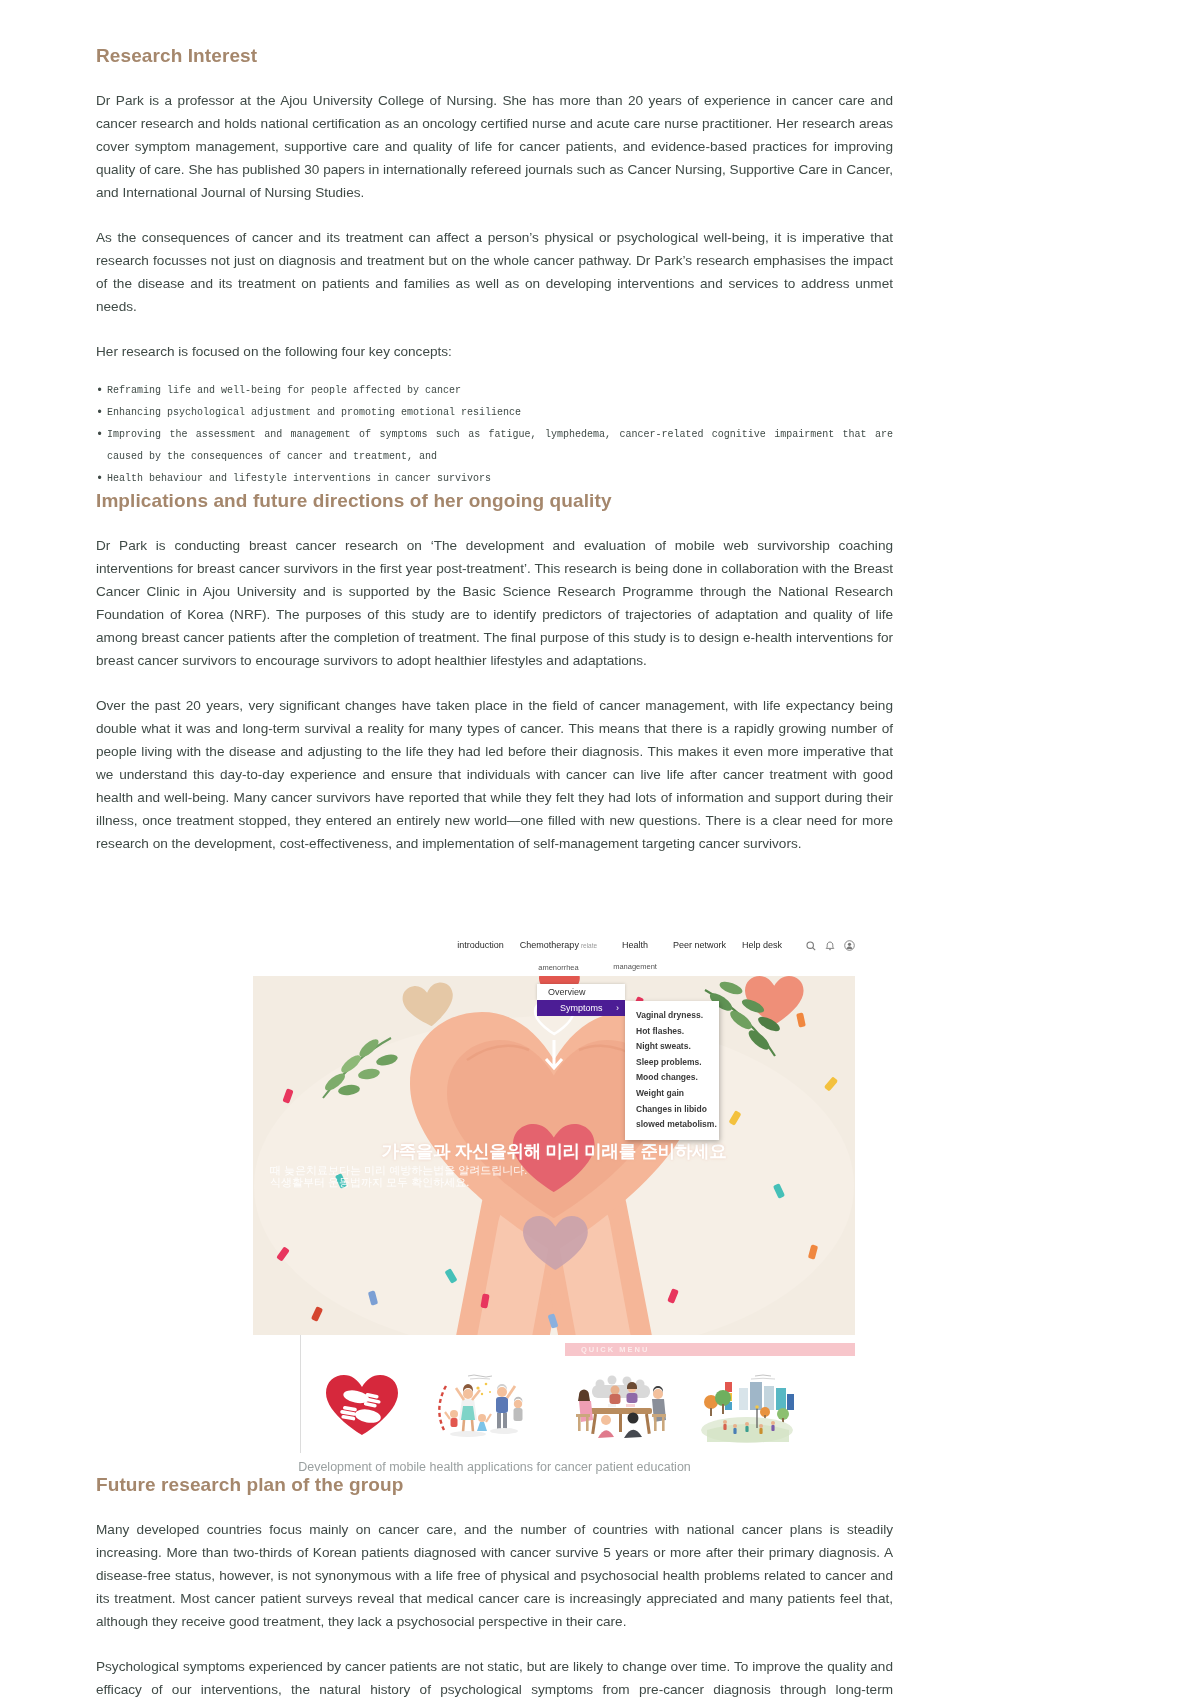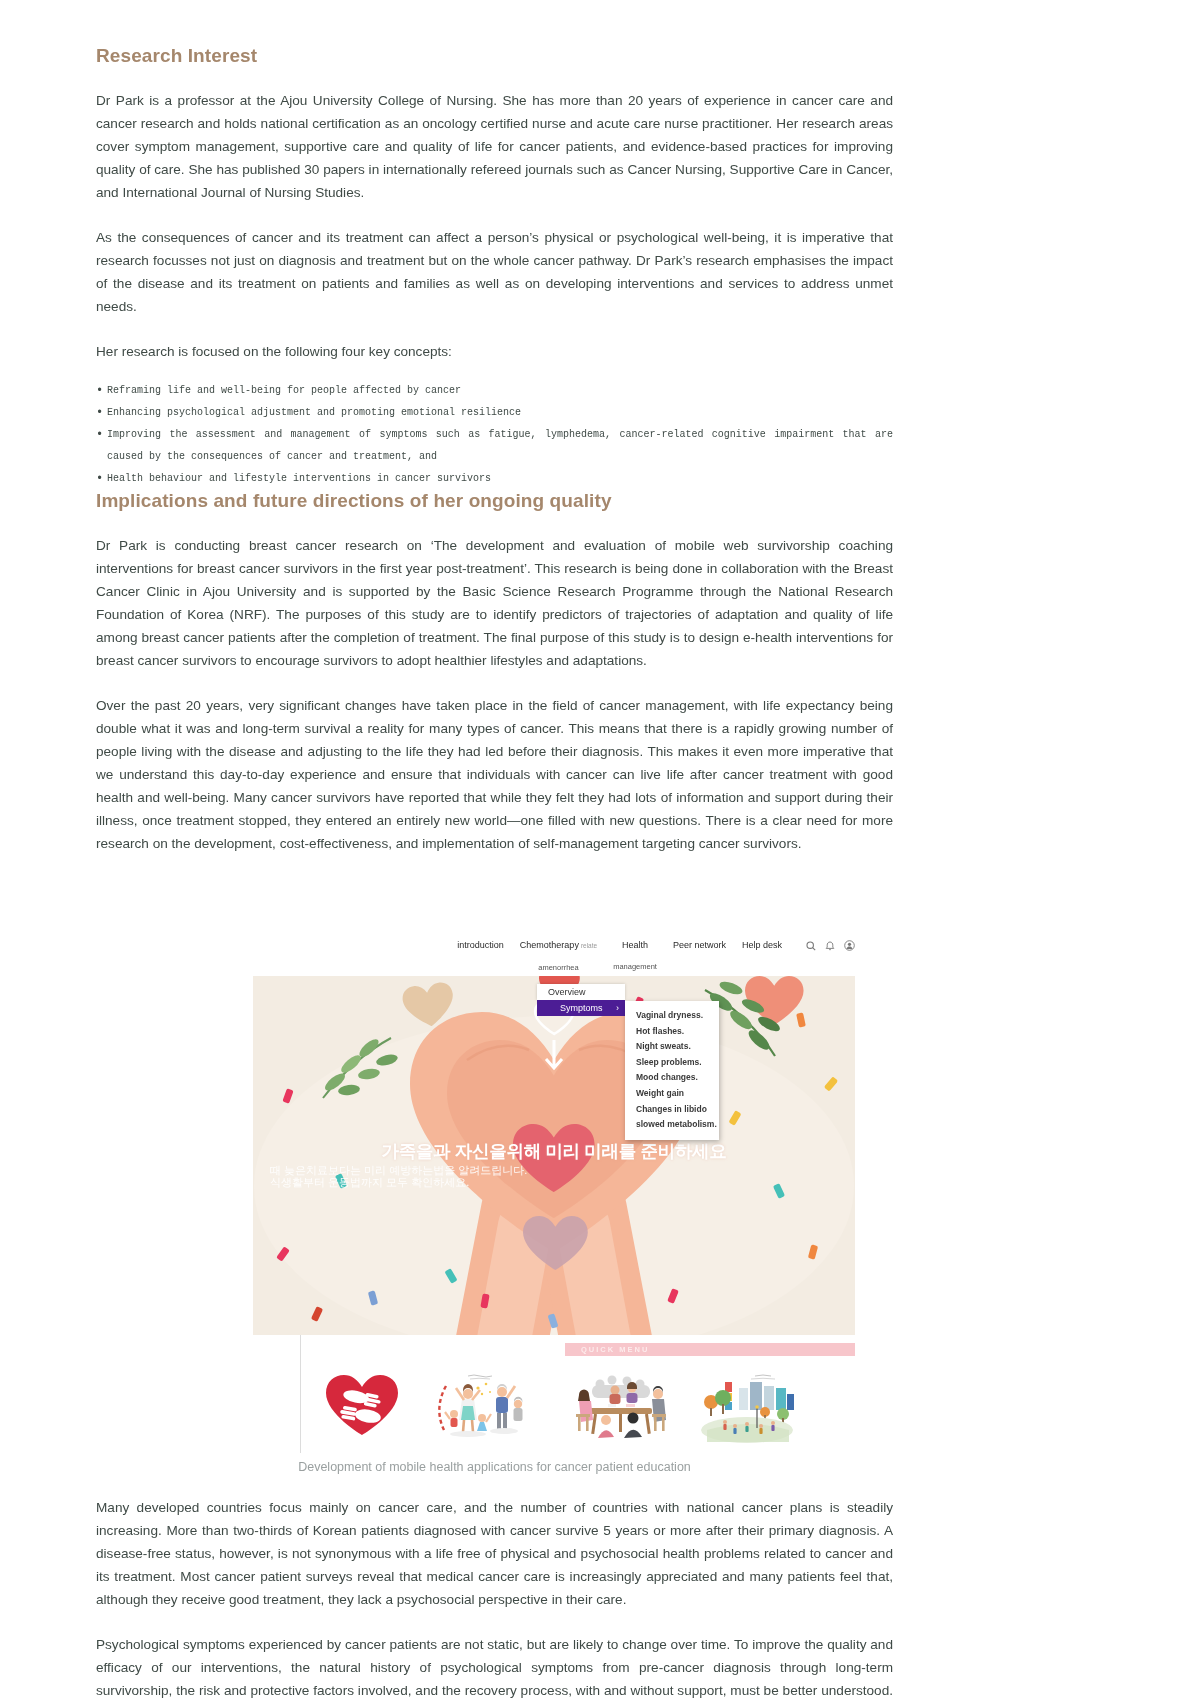--- a/index.html
+++ b/index.html
@@ -332,16 +332,17 @@
             <circle cx="78" cy="55" r="2" fill="#e8b08c"></circle>
               <rect x="76.4" y="57" width="3.2" height="6" rx="1" fill="#7a5ba8"></rect>
           </g>
         </svg>
       </div>
     </div>
   </figure>
 
   <div class="fig-caption">Development of mobile health applications for cancer patient education</div>
 
+  <h2 class="heading mt-sec2">Future research plan of the group</h2>
   <p class="body">Many developed countries focus mainly on cancer care, and the number of countries with national cancer plans is steadily increasing. More than two-thirds of Korean patients diagnosed with cancer survive 5 years or more after their primary diagnosis. A disease-free status, however, is not synonymous with a life free of physical and psychosocial health problems related to cancer and its treatment. Most cancer patient surveys reveal that medical cancer care is increasingly appreciated and many patients feel that, although they receive good treatment, they lack a psychosocial perspective in their care.</p>
   <p class="body">Psychological symptoms experienced by cancer patients are not static, but are likely to change over time. To improve the quality and efficacy of our interventions, the natural history of psychological symptoms from pre-cancer diagnosis through long-term survivorship, the risk and protective factors involved, and the recovery process, with and without support, must be better understood. This is the challenge at the heart of cancer nursing research: to identify true needs and perform evidence-based, well-conducted studies that will lead to a change in clinical practice.</p>
 
 </div>
 
 </body></html>

